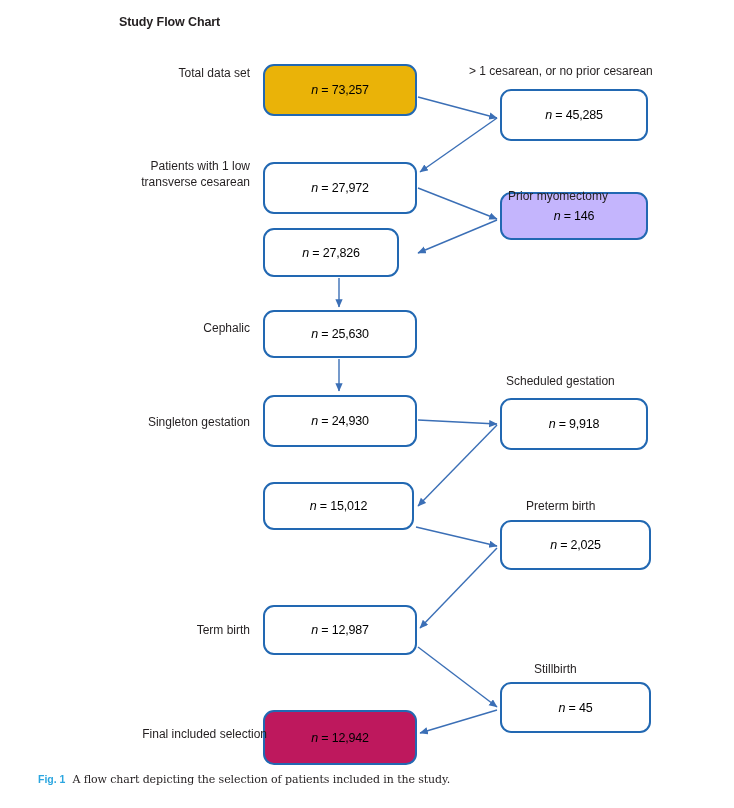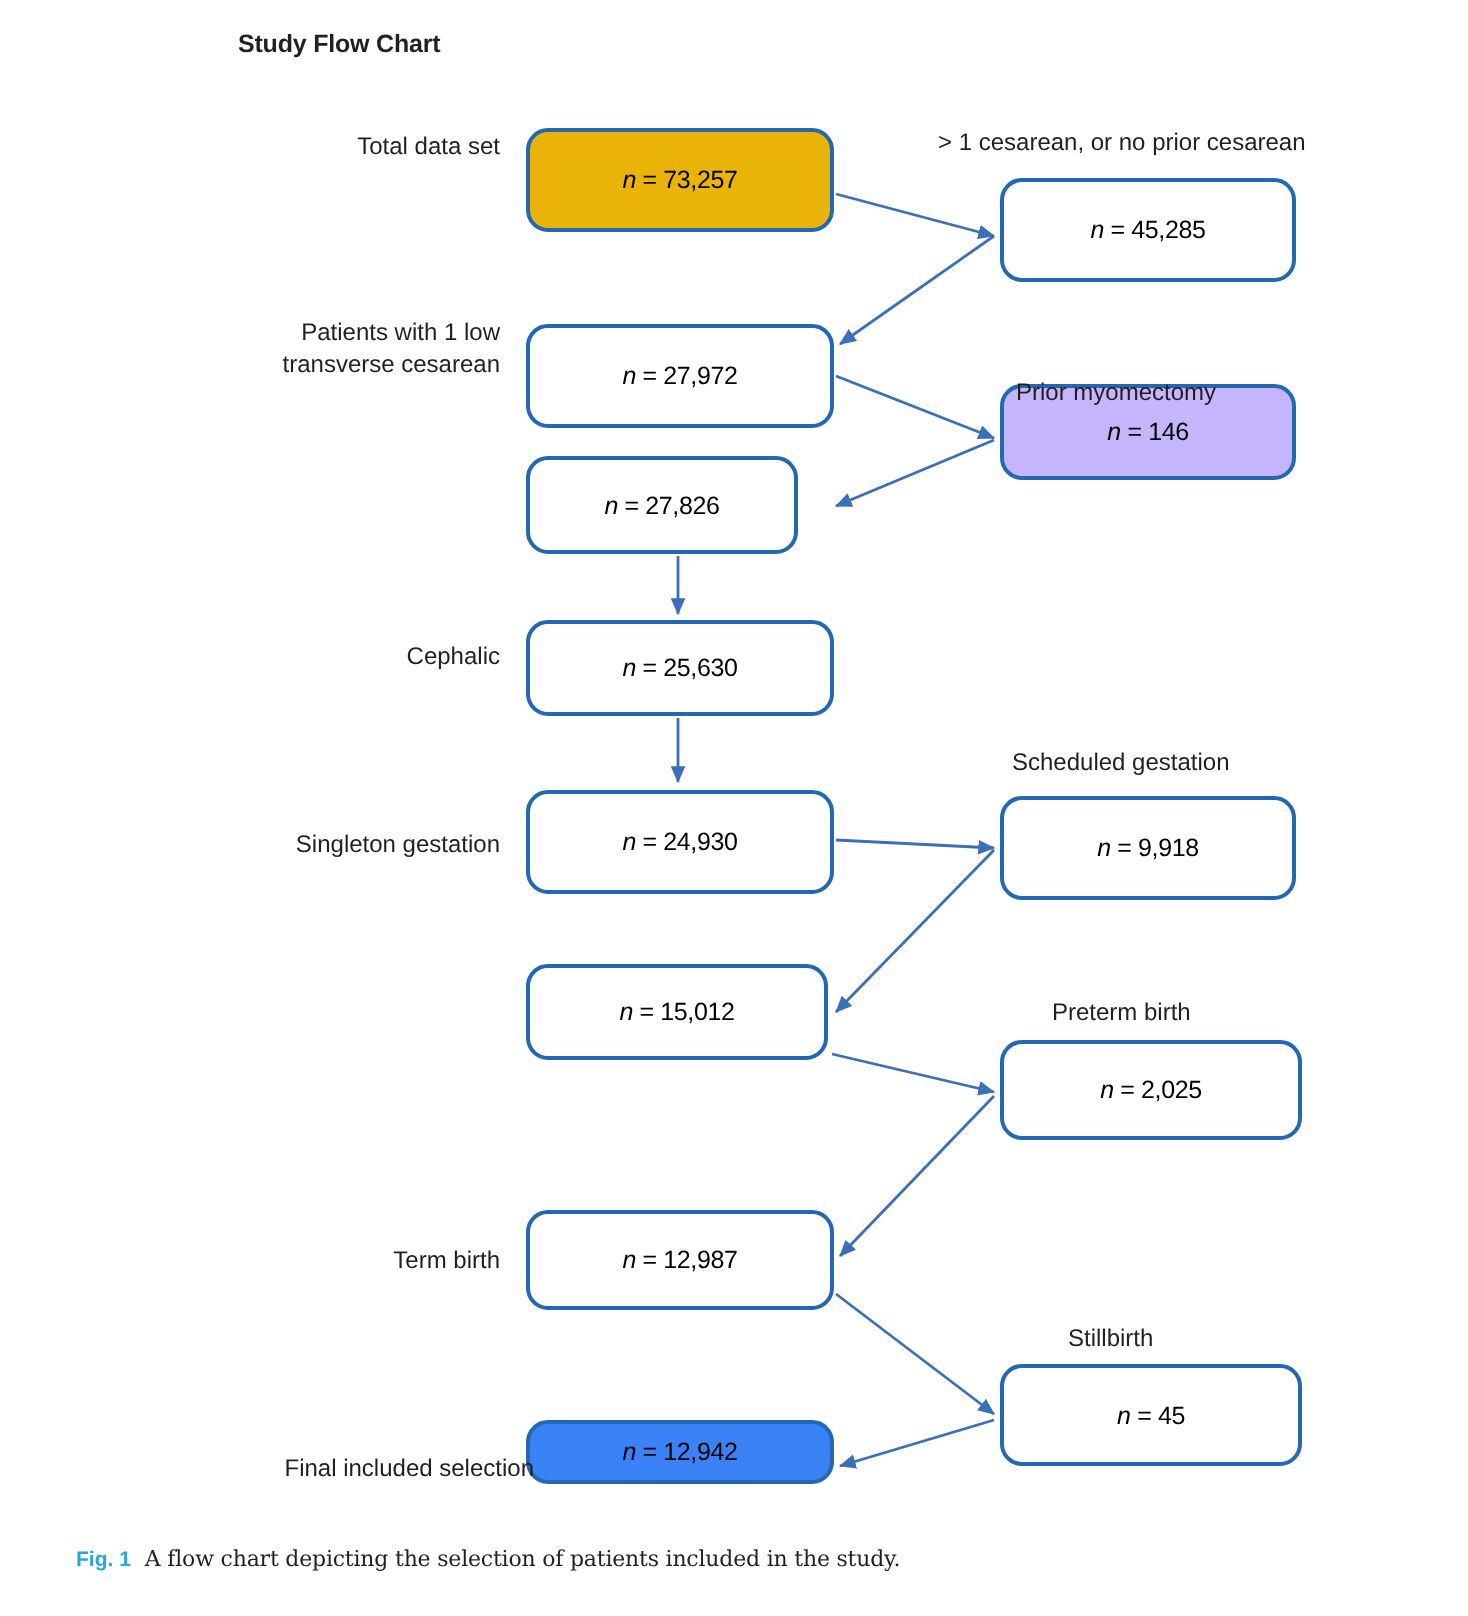--- a/index.html
+++ b/index.html
@@ -154,21 +154,21 @@
       </div>
       <div class="node" style="left: 500px; top: 520px; width: 151px; height: 50px; border-color: rgb(34, 104, 178); background: rgb(255, 255, 255);">
         <div class="nval"><i>n</i> = 2,025</div>
       </div>
       <div class="node" style="left: 263px; top: 605px; width: 154px; height: 50px; border-color: rgb(34, 104, 178); background: rgb(255, 255, 255);">
         <div class="nval"><i>n</i> = 12,987</div>
       </div>
       <div class="node" style="left: 500px; top: 682px; width: 151px; height: 51px; border-color: rgb(34, 104, 178); background: rgb(255, 255, 255);">
         <div class="nval"><i>n</i> = 45</div>
       </div>
-      <div class="node" style="left: 263px; top: 710px; width: 154px; height: 32px; border-color: rgb(34, 104, 178); background: #3b82f6;">
+      <div class="node" style="left: 263px; top: 710px; width: 154px; height: 55px; border-color: rgb(34, 104, 178); background: #be185d;">
         <div class="nval"><i>n</i> = 12,942</div>
       </div>
     </div>
   <div id="labels-layer">
       <div class="side-label left" style="left: 80px; top: 65px; width: 170px;">Total data set</div>
       <div class="side-label top" style="left: 469px; top: 63px; width: 250px;">&gt; 1 cesarean, or no prior cesarean</div>
       <div class="side-label left" style="left: 80px; top: 158px; width: 170px;">Patients with 1 low
 transverse cesarean</div>
       <div class="side-label top" style="left: 508px; top: 188px; width: 200px;">Prior myomectomy</div>
       <div class="side-label left" style="left: 80px; top: 320px; width: 170px;">Cephalic</div>

